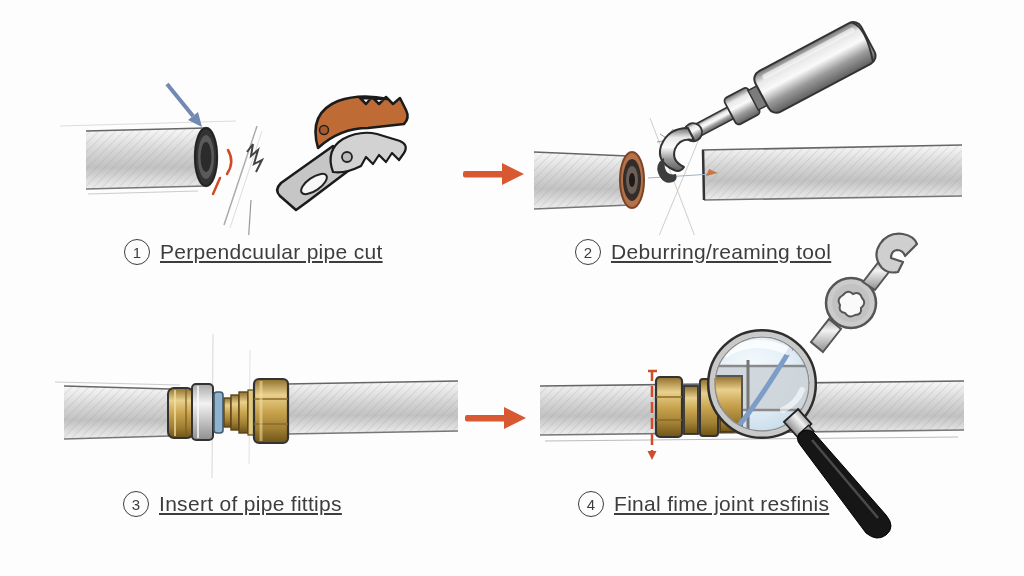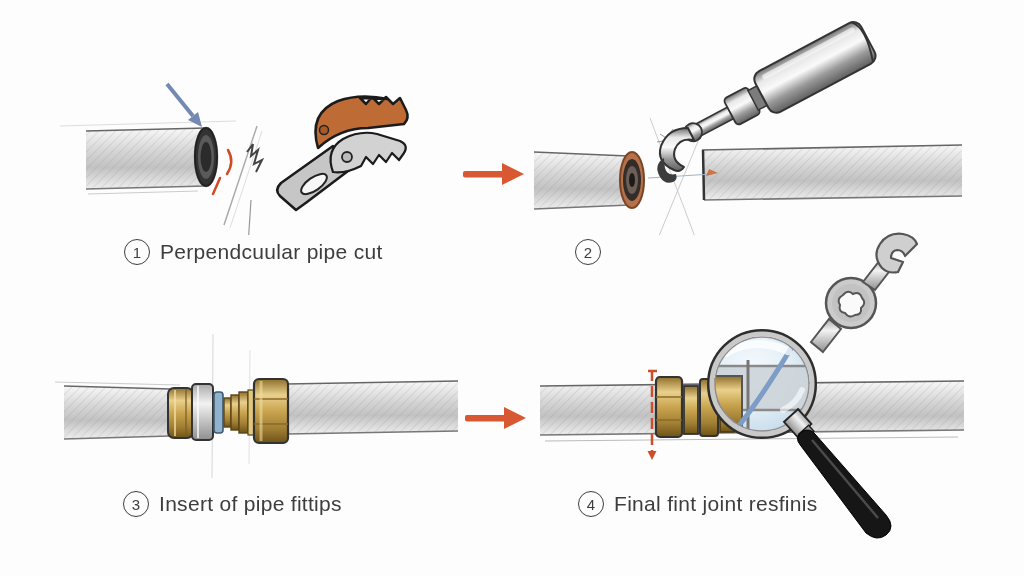--- a/index.html
+++ b/index.html
@@ -10,21 +10,21 @@
   .panel-art{position:absolute;pointer-events:none;}
   .caption{
     position:absolute;display:flex;align-items:center;gap:10px;
     color:#3d3d3d;font-size:21px;letter-spacing:.3px;font-weight:400;
   }
   .num{
     width:26px;height:26px;border:1.7px solid #3d3d3d;border-radius:50%;
     display:flex;align-items:center;justify-content:center;
     font-size:15px;box-sizing:border-box;flex:0 0 auto;
   }
-  .cap-text{white-space:nowrap;}
+  .cap-text{white-space:nowrap;text-decoration:underline;}
   .defs-holder{position:absolute;width:0;height:0;overflow:hidden;}
 </style>
 </head>
 <body>
 
 <div class="stage">
 
   <svg class="defs-holder" aria-hidden="true">
     <defs>
       <linearGradient id="pipeGrad" x1="0" y1="0" x2="0" y2="1">
@@ -243,23 +243,24 @@
                Q891,251 891,258 L903,262 L898,272 Q888,274 882,268 Z" fill="#cfcfcf" stroke="#555" stroke-width="2.2" stroke-linejoin="round"></path>
     </g>
   </svg>
 
   <div class="caption" style="left:124px;top:239px">
     <span class="num">1</span>
     <span class="cap-text">Perpendcuular pipe cut</span>
   </div>
   <div class="caption" style="left:575px;top:239px">
     <span class="num">2</span>
+    <span class="cap-text">Deburring/reaming tool</span>
   </div>
   <div class="caption" style="left:123px;top:491px">
     <span class="num">3</span>
     <span class="cap-text">Insert of pipe fittips</span>
   </div>
   <div class="caption" style="left:578px;top:491px">
     <span class="num">4</span>
-    <span class="cap-text">Final fint joint resfinis</span>
+    <span class="cap-text">Final fime joint resfinis</span>
   </div>
 
 </div>
 
 </body></html>

